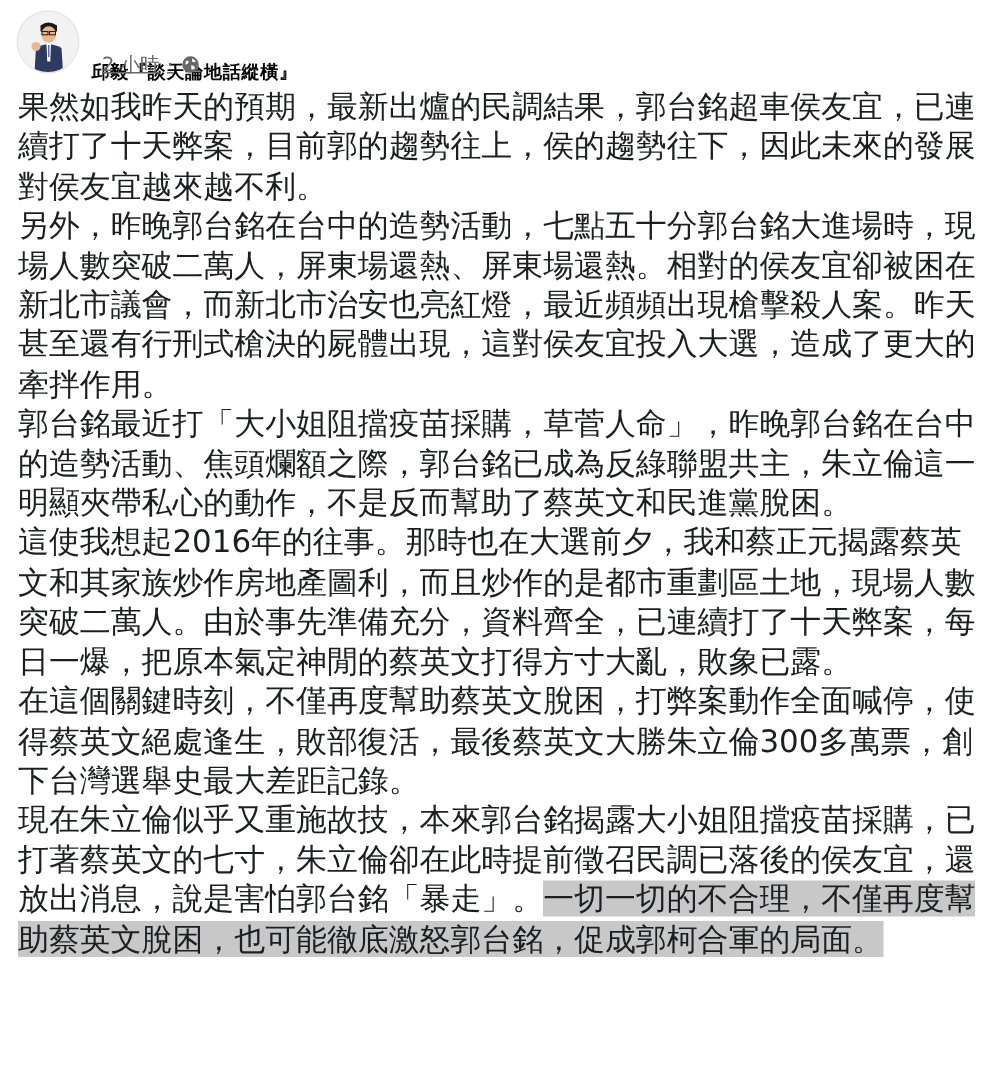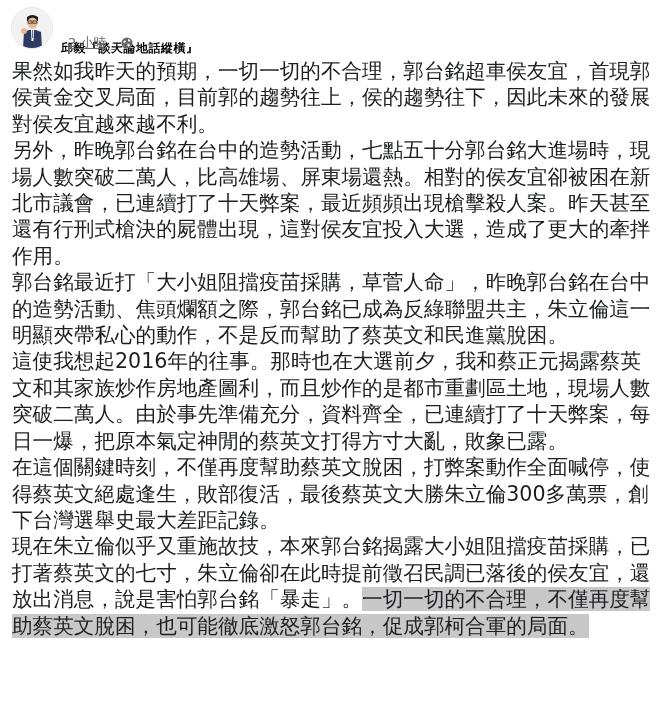--- a/index.html
+++ b/index.html
@@ -109,20 +109,20 @@
           <circle cx="6" cy="6" r="5.5" fill="#65676b"></circle>
           <path d="M3 3.5 Q4.5 3 5 4.5 Q4 6 2.5 6 Z" fill="#ffffff"></path>
           <path d="M7 2 Q9 2.5 9.5 4 Q8 5 7 4 Z" fill="#ffffff"></path>
           <path d="M6.5 6.5 Q8.5 6.5 9 8.5 Q7.5 10 6.5 9 Z" fill="#ffffff"></path>
         </svg>
       </span>
     </div>
   </div>
 
   <div class="post-body">
-    <p>果然如我昨天的預期，一切一切的不合理，郭台銘超車侯友宜，首現郭侯黃金交叉局面，目前郭的趨勢往上，侯的趨勢往下，因此未來的發展對侯友宜越來越不利。</p>
-    <p>另外，昨晚郭台銘在台中的造勢活動，七點五十分郭台銘大進場時，現場人數突破二萬人，比高雄場、屏東場還熱。相對的侯友宜卻被困在新北市議會，已連續打了十天弊案，最近頻頻出現槍擊殺人案。昨天甚至還有行刑式槍決的屍體出現，這對侯友宜投入大選，造成了更大的牽拌作用。</p>
+    <p>果然如我昨天的預期，最新出爐的民調結果，郭台銘超車侯友宜，已連續打了十天弊案，目前郭的趨勢往上，侯的趨勢往下，因此未來的發展對侯友宜越來越不利。</p>
+    <p>另外，昨晚郭台銘在台中的造勢活動，七點五十分郭台銘大進場時，現場人數突破二萬人，屏東場還熱、屏東場還熱。相對的侯友宜卻被困在新北市議會，而新北市治安也亮紅燈，最近頻頻出現槍擊殺人案。昨天甚至還有行刑式槍決的屍體出現，這對侯友宜投入大選，造成了更大的牽拌作用。</p>
     <p>郭台銘最近打「大小姐阻擋疫苗採購，草菅人命」，昨晚郭台銘在台中的造勢活動、焦頭爛額之際，郭台銘已成為反綠聯盟共主，朱立倫這一明顯夾帶私心的動作，不是反而幫助了蔡英文和民進黨脫困。</p>
     <p>這使我想起2016年的往事。那時也在大選前夕，我和蔡正元揭露蔡英文和其家族炒作房地產圖利，而且炒作的是都市重劃區土地，現場人數突破二萬人。由於事先準備充分，資料齊全，已連續打了十天弊案，每日一爆，把原本氣定神閒的蔡英文打得方寸大亂，敗象已露。</p>
     <p>在這個關鍵時刻，不僅再度幫助蔡英文脫困，打弊案動作全面喊停，使得蔡英文絕處逢生，敗部復活，最後蔡英文大勝朱立倫300多萬票，創下台灣選舉史最大差距記錄。</p>
     <p><span>現在朱立倫似乎又重施故技，本來郭台銘揭露大小姐阻擋疫苗採購，已打著蔡英文的七寸，朱立倫卻在此時提前徵召民調已落後的侯友宜，還放出消息，說是害怕郭台銘「暴走」。</span><span class="highlight">一切一切的不合理，不僅再度幫助蔡英文脫困，也可能徹底激怒郭台銘，促成郭柯合軍的局面。</span></p>
   </div>
 </div>
 
 </body></html>

